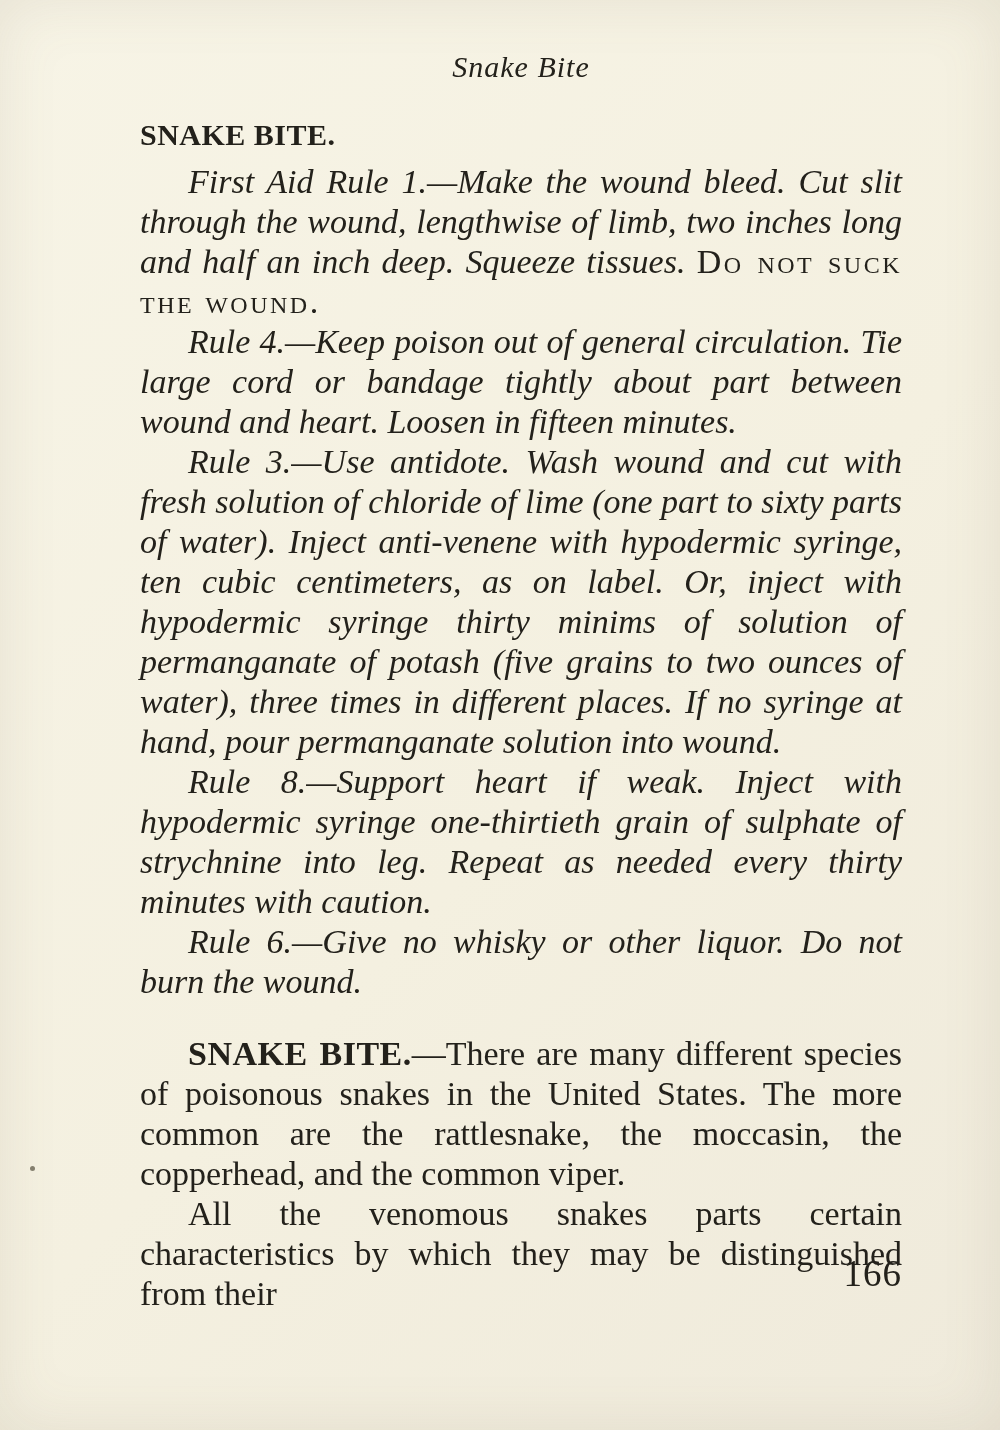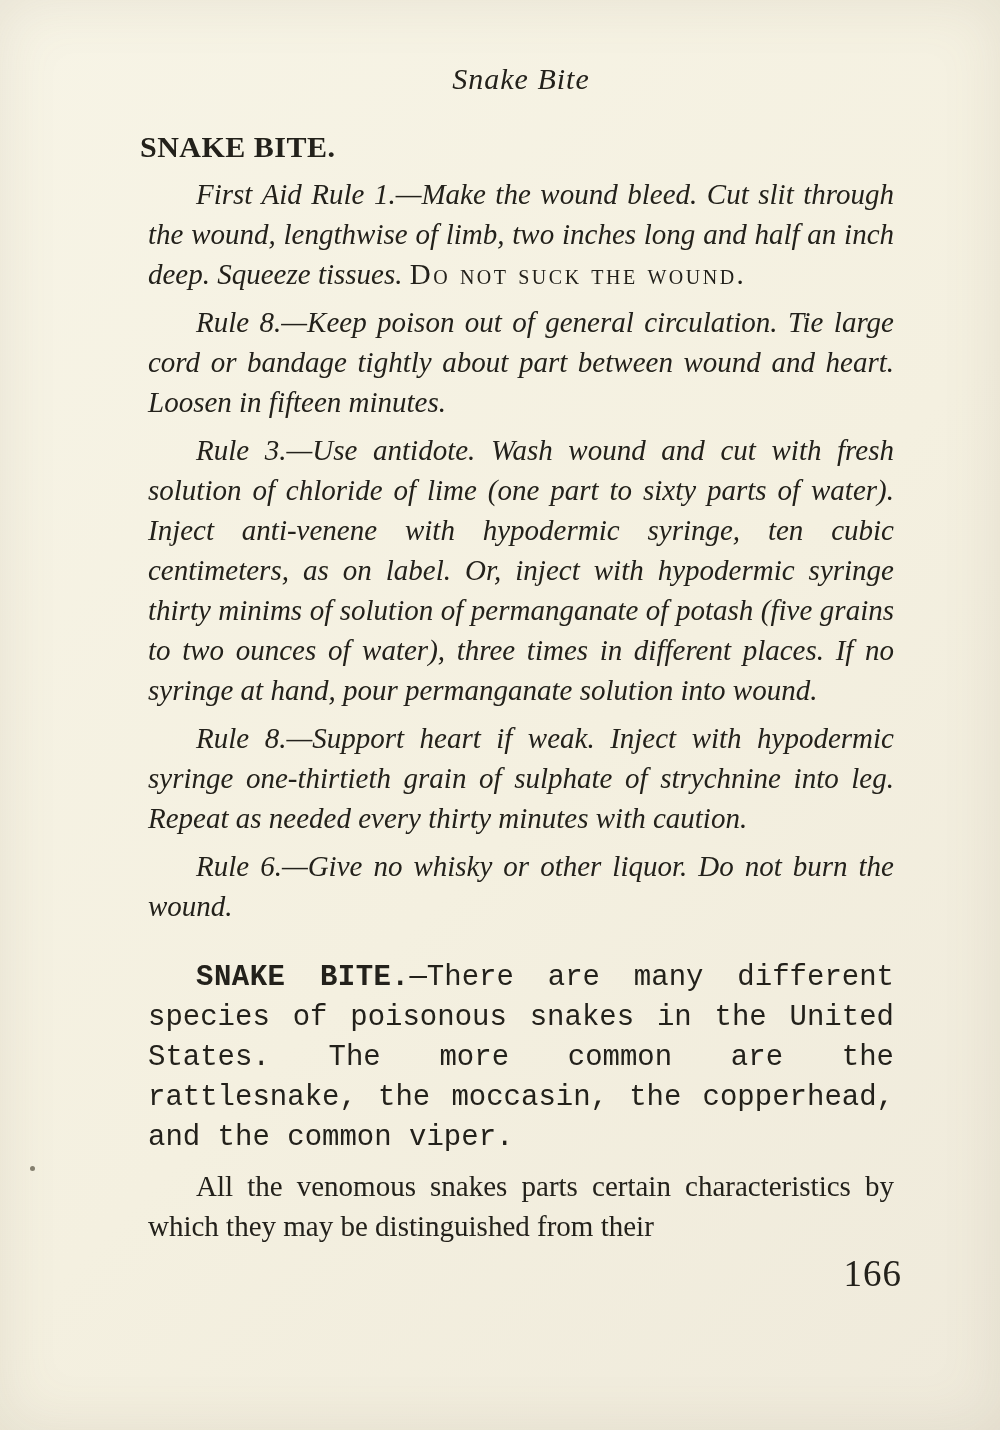--- a/index.html
+++ b/index.html
@@ -22,47 +22,47 @@
     position: absolute;
     left: 140px;
     width: 762px;
     top: 50px;
   }
   .running-head {
     text-align: center;
     font-style: italic;
     font-size: 30px;
     letter-spacing: 1px;
-    margin: 12px 0 34px 0;
+    margin: 0 0 34px 0;
   }
   .heading {
     font-size: 30px;
     font-weight: bold;
     letter-spacing: 0.5px;
     margin: 0 0 10px 0;
   }
   p.para {
-    margin: 8px;
-    font-size: 29px;
+    margin: 0;
+    font-size: 34px;
     line-height: 40px;
     text-align: justify;
     text-indent: 48px;
   }
   p.italic { font-style: italic; }
   .sc {
     font-style: normal;
     font-variant: small-caps;
     letter-spacing: 2.5px;
   }
   .lead-bold {
     font-weight: bold;
     font-style: normal;
     letter-spacing: 0.5px;
   }
-  p.gap { margin-top: 32px; font-family: Liberation Mono, monospace; }
+  p.gap { margin-top: 32px; }
   .page-number {
     position: absolute;
     left: 140px;
     width: 762px;
     top: 1252px;
     text-align: right;
     font-size: 37px;
     letter-spacing: 1px;
   }
   .artifact-dot {
@@ -81,21 +81,21 @@
 
 <div class="page">
   <div class="content">
 
     <div class="running-head">Snake Bite</div>
 
     <div class="heading">SNAKE BITE.</div>
 
     <p class="para italic"><span>First Aid Rule 1.—Make the wound bleed.  Cut slit through the wound, lengthwise of limb, two inches long and half an inch deep.  Squeeze tissues.  </span><span class="sc">Do not suck the wound.</span></p>
 
-    <p class="para italic">Rule 8.—Keep poison out of general circulation.  Tie large cord or bandage tightly about part between wound and heart.  Loosen in fifteen minutes.</p>
+    <p class="para italic">Rule 4.—Keep poison out of general circulation.  Tie large cord or bandage tightly about part between wound and heart.  Loosen in fifteen minutes.</p>
 
     <p class="para italic">Rule 3.—Use antidote.  Wash wound and cut with fresh solution of chloride of lime (one part to sixty parts of water).  Inject anti-venene with hypodermic syringe, ten cubic centimeters, as on label.  Or, inject with hypodermic syringe thirty minims of solution of permanganate of potash (five grains to two ounces of water), three times in different places.  If no syringe at hand, pour permanganate solution into wound.</p>
 
     <p class="para italic">Rule 8.—Support heart if weak.  Inject with hypodermic syringe one-thirtieth grain of sulphate of strychnine into leg.  Repeat as needed every thirty minutes with caution.</p>
 
     <p class="para italic">Rule 6.—Give no whisky or other liquor.  Do not burn the wound.</p>
 
     <p class="para gap"><span class="lead-bold">SNAKE BITE.</span><span>—There are many different species of poisonous snakes in the United States.  The more common are the rattlesnake, the moccasin, the copperhead, and the common viper.</span></p>
 
     <p class="para">All the venomous snakes parts certain characteristics by which they may be distinguished from their</p>

